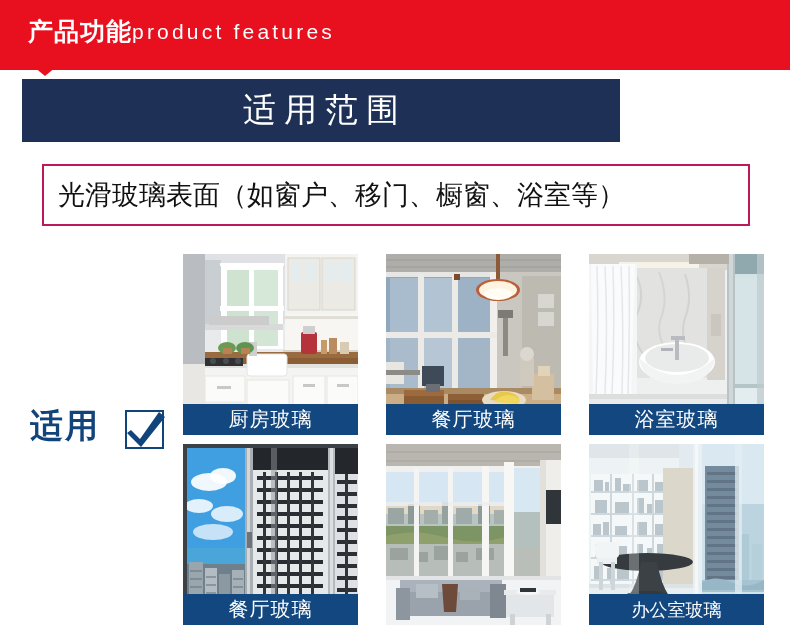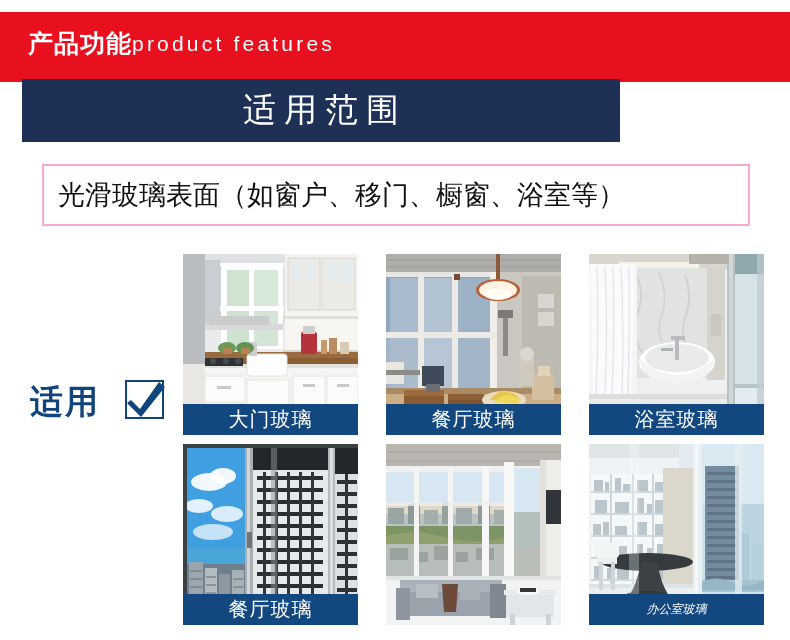--- a/index.html
+++ b/index.html
@@ -6,21 +6,21 @@
   body{
     width:790px;height:640px;
     background:#ffffff;
     font-family:"Liberation Sans","DejaVu Sans",sans-serif;
     overflow:hidden;position:relative;
   }
   .page{position:relative;width:790px;height:640px;}
 
   
   .banner{
-    position:absolute;left:0;top:12px;width:790px;height:70px;
+    position:absolute;left:0;top:0;width:790px;height:70px;
     background:#e8101e;
   }
   .banner-notch{
     position:absolute;left:28px;top:62px;width:0;height:0;
     border-left:17px solid transparent;
     border-right:17px solid transparent;
     border-top:14px solid #e8101e;
   }
   .banner-inner{
     position:absolute;left:28px;top:0;height:62px;
@@ -42,32 +42,32 @@
     display:flex;align-items:center;justify-content:center;
   }
   .title-bar-text{
     color:#ffffff;font-size:33px;letter-spacing:8px;
     font-weight:normal;text-indent:8px;
   }
 
   
   .sub-box{
     position:absolute;left:42px;top:164px;width:704px;height:58px;
-    border:2px solid #f9a8d4;background:#ffffff;
+    border:2px solid #be185d;background:#ffffff;
     display:flex;align-items:center;
   }
   .sub-box-text{
     color:#111111;font-size:27px;letter-spacing:0px;
     padding-left:14px;white-space:nowrap;
   }
 
   
   .suitable{
-    position:absolute;left:30px;top:380px;
-    display:flex;align-items:flex-start;gap:25px;
+    position:absolute;left:30px;top:404px;
+    display:flex;align-items:flex-end;gap:25px;
   }
   .suitable-text{
     color:#12447c;font-size:33px;font-weight:bold;letter-spacing:2px;
   }
   .check-box{
     width:35px;height:35px;border:2px solid #12447c;background:#ffffff;
     position:relative;
   }
   .check-box svg{position:absolute;left:-3px;top:-6px;}
 
@@ -83,21 +83,21 @@
   .cell{position:relative;width:175px;height:181px;overflow:hidden;}
   .photo{position:absolute;left:0;top:0;width:175px;height:181px;overflow:hidden;}
   .caption{
     position:absolute;left:0;bottom:0;width:175px;height:31px;
     background:#13477f;
     display:flex;align-items:center;justify-content:center;
   }
   .caption span{
     color:#ffffff;font-size:20px;letter-spacing:1px;white-space:nowrap;
   }
-  .caption.small span{font-size:12px;letter-spacing:0px;font-style:italic;}
+  .caption.small span{font-size:18px;letter-spacing:0px;}
 
   
   .ph{position:absolute;left:0;top:0;width:175px;height:181px;}
 </style>
 </head>
 <body>
 
 <div class="page">
 
   <div class="banner">
@@ -182,21 +182,21 @@
           <rect x="22" y="150" width="40" height="28" fill="#fbfbf9" stroke="#e6e5e1"></rect>
           <rect x="64" y="126" width="42" height="52" fill="#fbfbf9" stroke="#e6e5e1"></rect>
           <rect x="120" y="130" width="12" height="3" fill="#c8c8c4"></rect>
           <rect x="154" y="130" width="12" height="3" fill="#c8c8c4"></rect>
           <rect x="34" y="132" width="14" height="3" fill="#c8c8c4"></rect>
           <rect x="34" y="160" width="14" height="3" fill="#c8c8c4"></rect>
           <rect x="0" y="110" width="22" height="71" fill="#e8e7e3"></rect>
         </svg>
       </div>
       <div class="caption">
-        <span>大门玻璃</span>
+        <span>厨房玻璃</span>
       </div>
     </div>
 
     <div class="cell">
       <div class="photo">
         <svg class="ph" viewBox="0 0 175 181" preserveAspectRatio="none">
           <rect width="175" height="181" fill="#cfcec9"></rect>
           <rect x="0" y="0" width="175" height="22" fill="#b9b8b4"></rect>
           <rect x="0" y="0" width="175" height="22" fill="#aeada9"></rect>
           <g stroke="#9d9c98" stroke-width="1">

